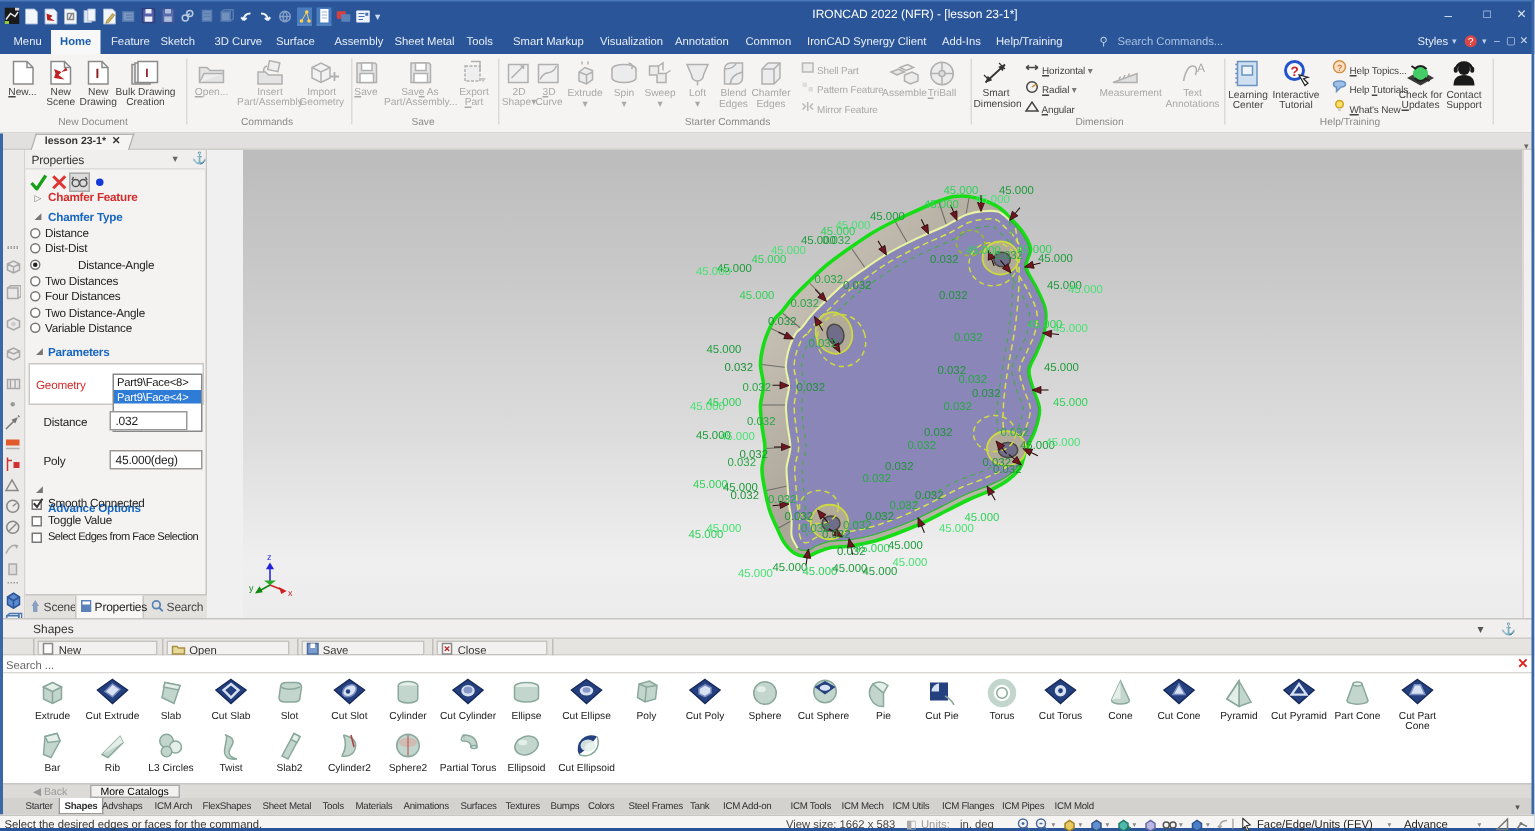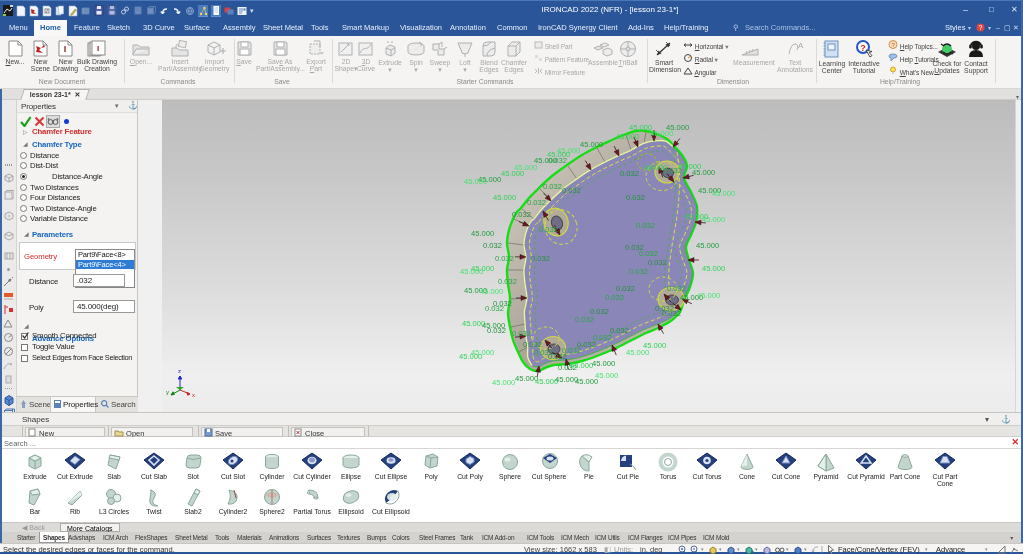--- a/index.html
+++ b/index.html
@@ -1102,21 +1102,21 @@
         <path d="M2 4 l3 -2 3 2 0 3 -3 2 -3 -2 z" fill="#4a80c8" stroke="#2a5090"></path>
       </svg>
     <span style="position:absolute;left:804px;top:2px;color:#888;font-size:5px;">▾</span>
     <svg style="position:absolute;left:811px;top:1px;" width="9" height="9" opacity="0.5">
         <path d="M7 2 C3 2 2 4 2 7 L1 5.5 M2 7 L3.5 5.5" stroke="#555" fill="none"></path>
       </svg>
     <span style="position:absolute;left:821px;top:0px;color:#888;">|</span>
     <svg style="position:absolute;left:827px;top:1px;" width="8" height="9">
         <path d="M1.5 0.5 L6.5 5 L4 5.5 L5.5 8.5 L4.2 9 L3 6 L1.5 7.5 Z" fill="#fff" stroke="#333" stroke-width="0.7"></path>
       </svg>
-    <span style="position:absolute;left:838px;top:1px;color:#222;">Face/Cone/Vertex (FEV)</span>
+    <span style="position:absolute;left:838px;top:1px;color:#222;">Face/Edge/Units (FEV)</span>
     <span style="position:absolute;left:925px;top:2px;color:#888;font-size:5px;">▾</span>
     <span style="position:absolute;left:936px;top:1px;color:#222;">Advance</span>
     <span style="position:absolute;left:985px;top:2px;color:#888;font-size:5px;">▾</span>
     <svg style="position:absolute;left:997px;top:1px;" width="9" height="9">
         <path d="M1 8 L8 8 L8 1 Z" fill="none" stroke="#777"></path>
       </svg>
     <svg style="position:absolute;left:1010px;top:1px;" width="9" height="9">
         <path d="M1 8 L4 4 L8 6" fill="none" stroke="#777"></path>
         <circle cx="4" cy="4" r="1" fill="#777"></circle>
       </svg>

